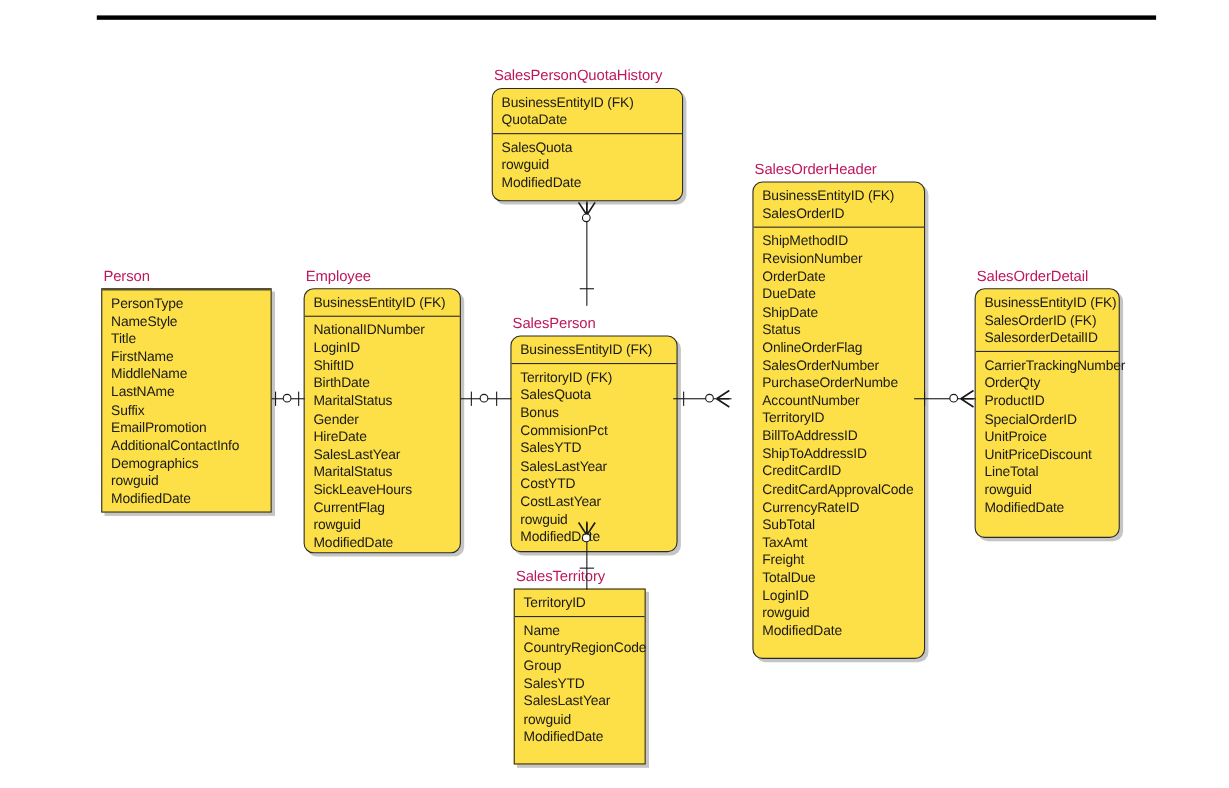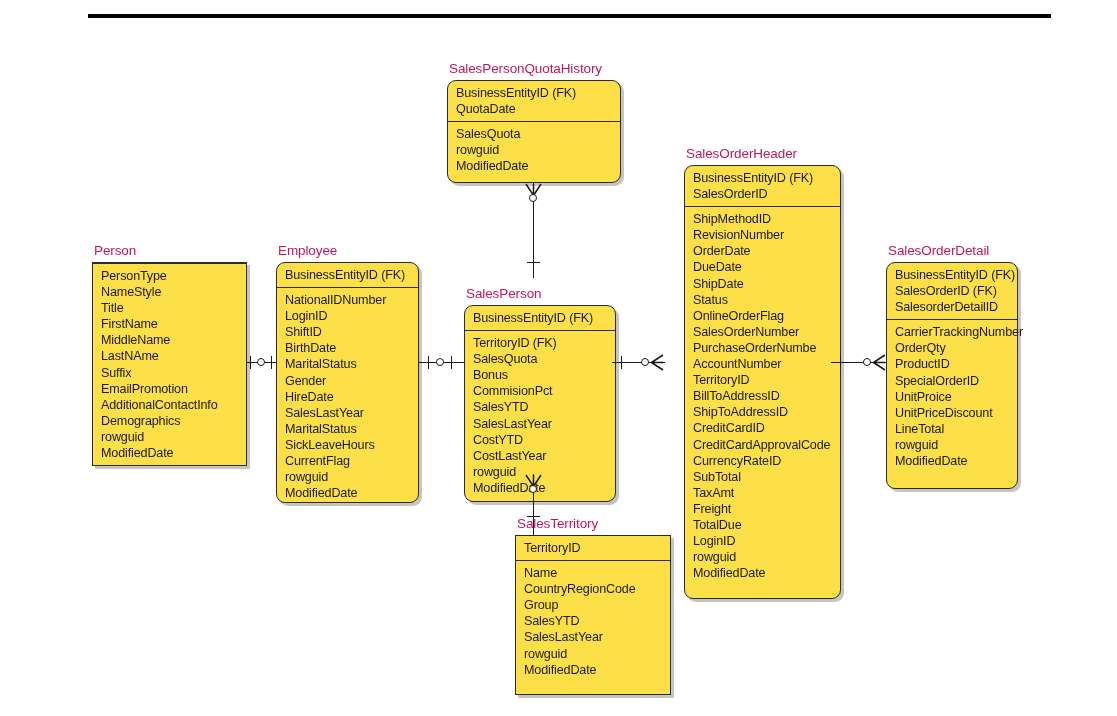--- a/index.html
+++ b/index.html
@@ -201,21 +201,21 @@
             <div class="field">QuotaDate</div>
           </div>
           <div class="divider"></div>
           <div class="attr-area">
             <div class="field">SalesQuota</div>
             <div class="field">rowguid</div>
             <div class="field">ModifiedDate</div>
           </div>
         </div>
       </div>
-      <div class="entity" style="left: 467px; top: 535px; width: 156px; height: 160px; margin-left: 48px;">
+      <div class="entity" style="left: 467px; top: 535px; width: 120px; height: 160px;">
         <div class="entity-title">SalesTerritory</div>
         <div class="entity-box square">
           <div class="key-area">
             <div class="field">TerritoryID</div>
           </div>
           <div class="divider"></div>
           <div class="attr-area">
             <div class="field">Name</div>
             <div class="field">CountryRegionCode</div>
             <div class="field">Group</div>

